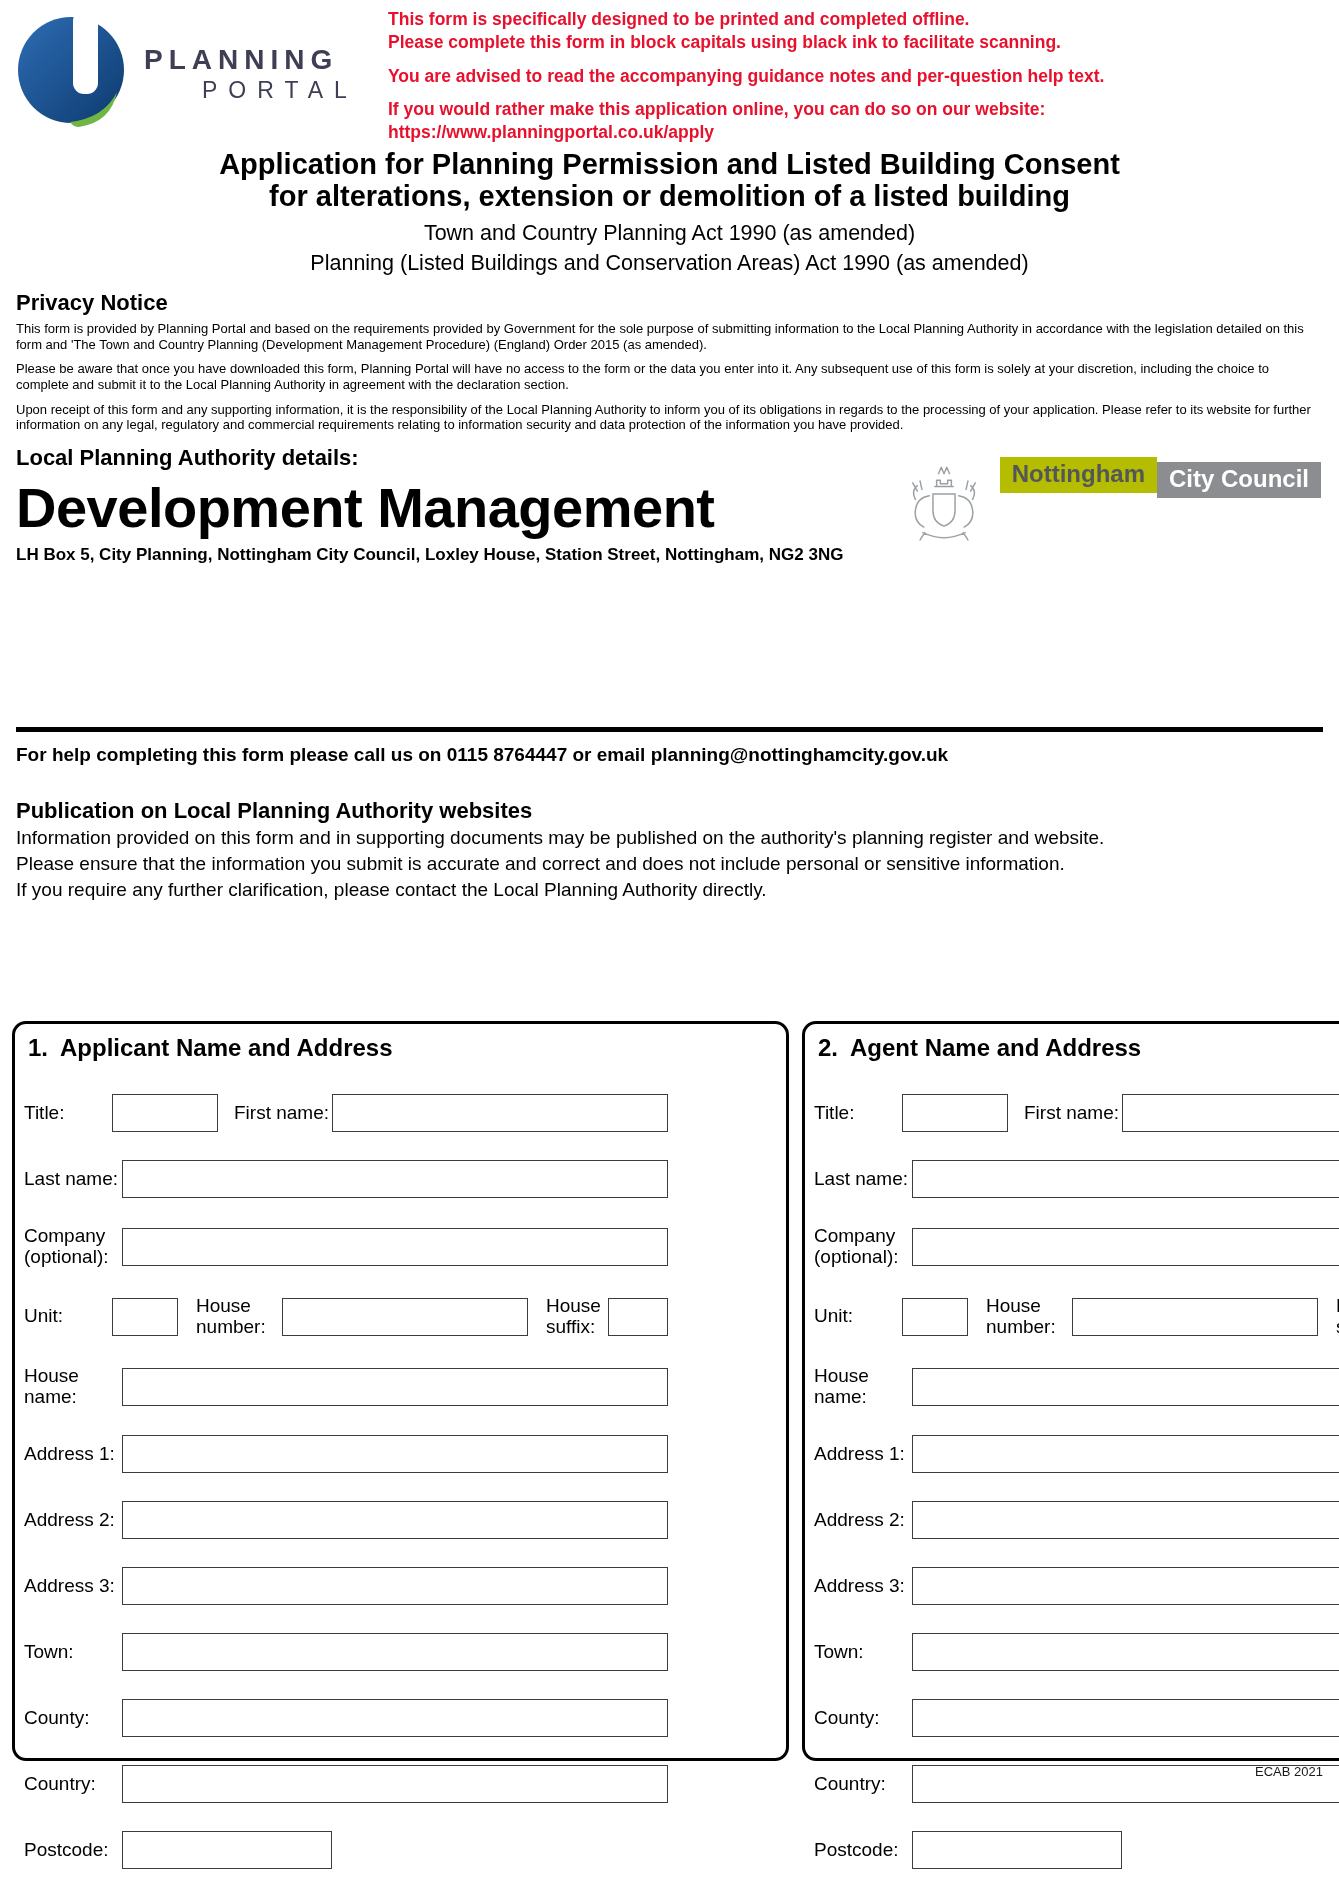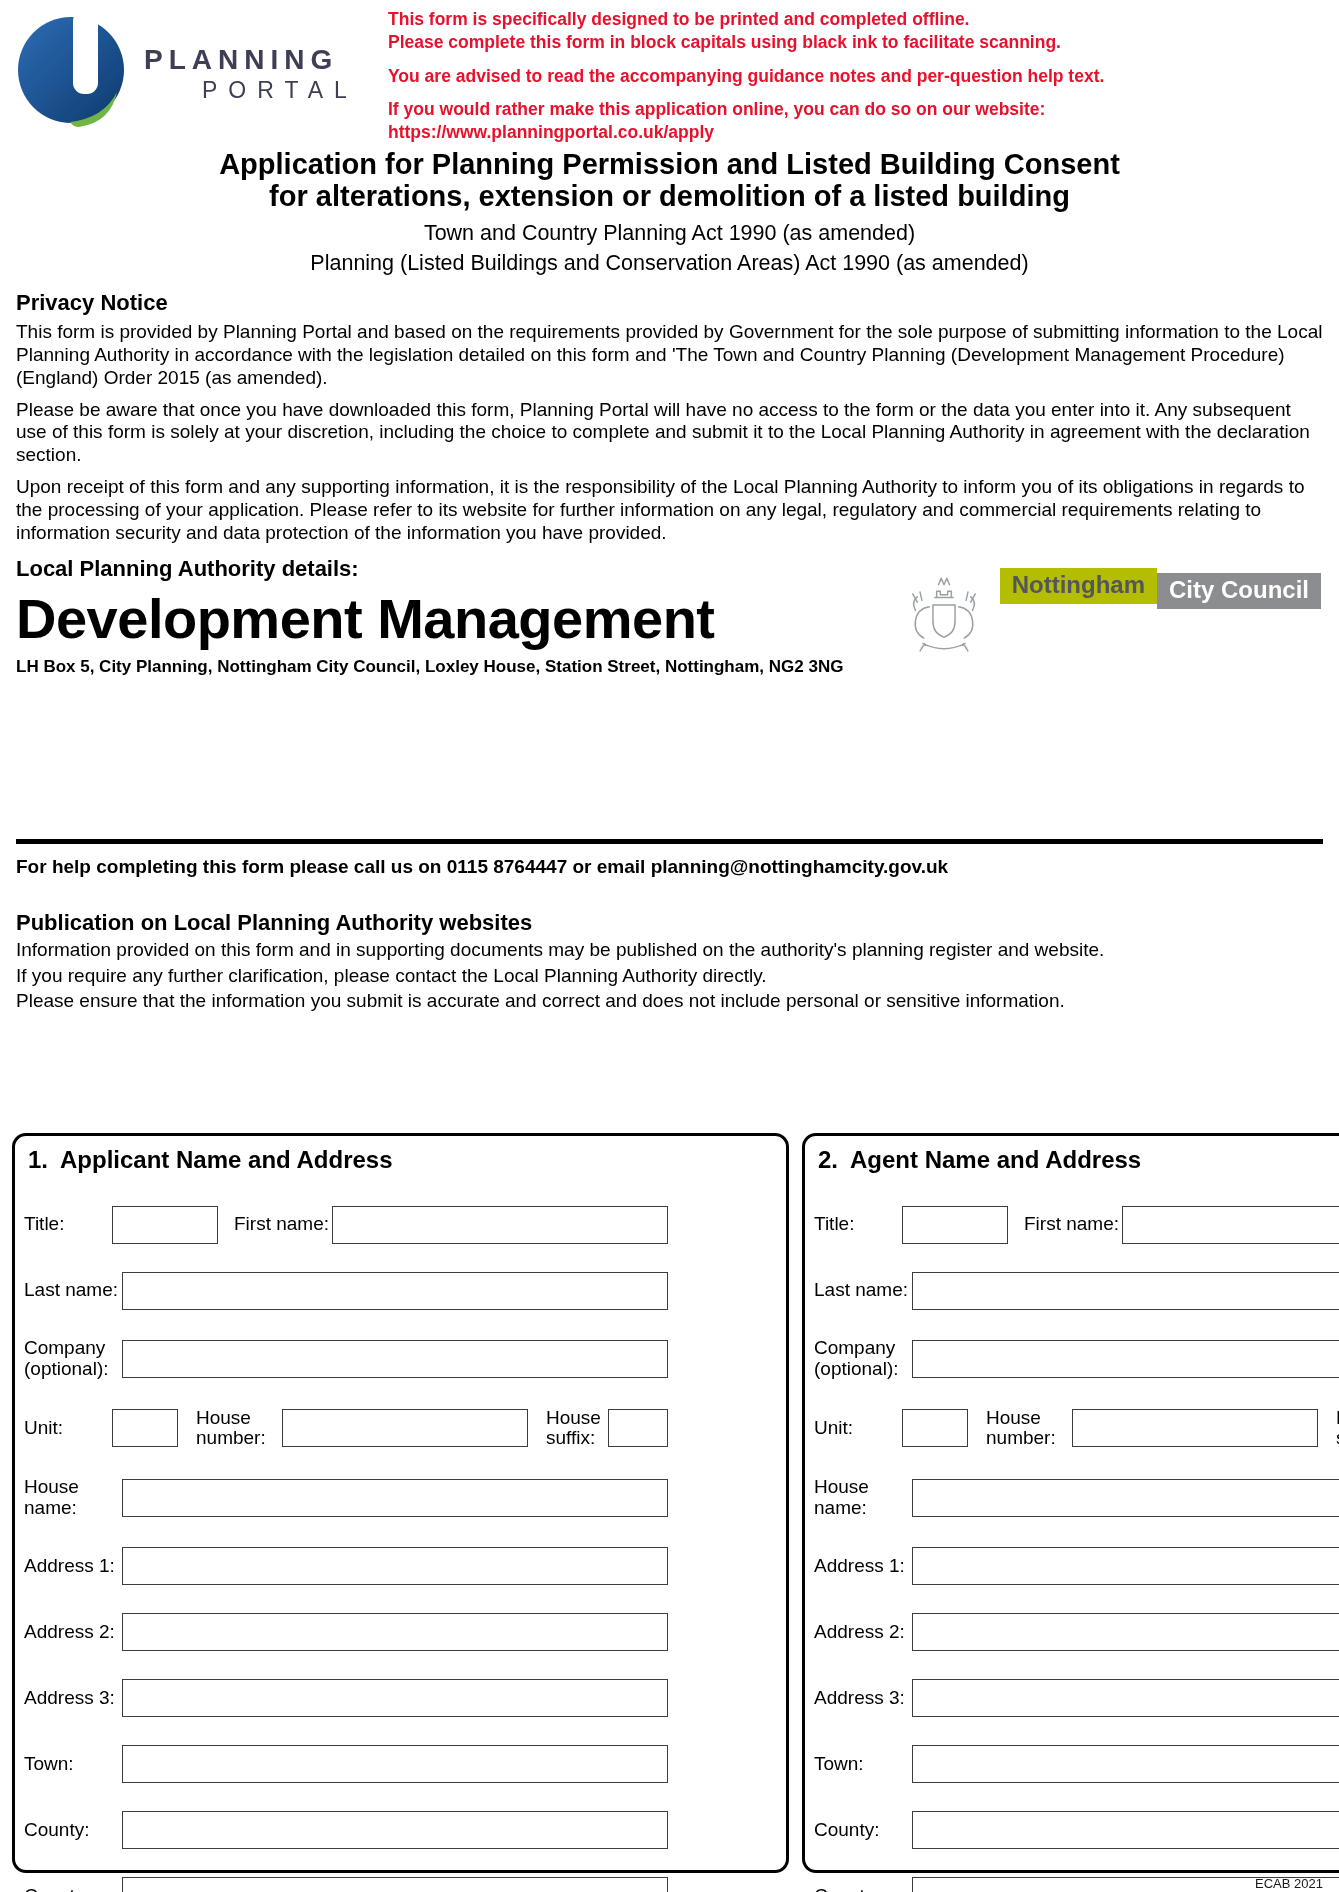--- a/index.html
+++ b/index.html
@@ -18,21 +18,21 @@
   .notices{position:absolute;left:388px;top:8px;width:790px;color:#e8112d;font-weight:bold;font-size:17.5px;line-height:1.3}
   .notices .grp{margin-bottom:11px}
   .notices .link{color:#e8112d;text-decoration:none}
 
   
   .doc-title{text-align:center;font-weight:bold;font-size:29px;line-height:1.12;margin-top:0}
   .doc-acts{text-align:center;font-size:21.5px;line-height:1.4;margin-top:5px}
 
   .content{padding:0 16px}
   .sec-heading{font-size:22px;font-weight:bold;margin:12px 0 5px}
-  .body-p{font-size:19px;line-height:1.2;margin-bottom:9px}
+  .body-p{font-size:13px;line-height:1.2;margin-bottom:9px}
 
   
   .lpa-wrap{position:relative;margin-top:2px}
   .lpa-name{font-size:56px;font-weight:bold;line-height:1.05;margin-top:4px;letter-spacing:-0.5px}
   .lpa-name .secondary{font-weight:700}
   .lpa-address{font-size:17px;font-weight:bold;margin-top:8px}
   .council{position:absolute;right:2px;top:12px;display:flex;align-items:flex-start;gap:10px}
   .crest{flex:0 0 auto}
   .c-col{display:flex;align-items:flex-start}
   .c-box{font-size:24px;font-weight:bold;padding:3px 12px 5px;white-space:nowrap}
@@ -146,22 +146,22 @@
         <div class="c-box c-gray">City Council</div>
       </div>
     </div>
   </div>
 
   <div class="rule"></div>
   <div class="help-line">For help completing this form please call us on 0115 8764447 or email planning@nottinghamcity.gov.uk</div>
 
   <h3 class="pub-heading">Publication on Local Planning Authority websites</h3>
   <div class="pub-line">Information provided on this form and in supporting documents may be published on the authority's planning register and website.</div>
+  <div class="pub-line">Please ensure that the information you submit is accurate and correct and does not include personal or sensitive information.</div>
   <div class="pub-line">If you require any further clarification, please contact the Local Planning Authority directly.</div>
-  <div class="pub-line">Please ensure that the information you submit is accurate and correct and does not include personal or sensitive information.</div>
 </div>
 
 <div class="panels">
 
   <section class="panel panel-applicant">
     <h2 class="panel-heading">
       <span class="sec-num">1.</span><span>Applicant Name and Address</span>
     </h2>
     <div class="rows">
       <div class="row">

